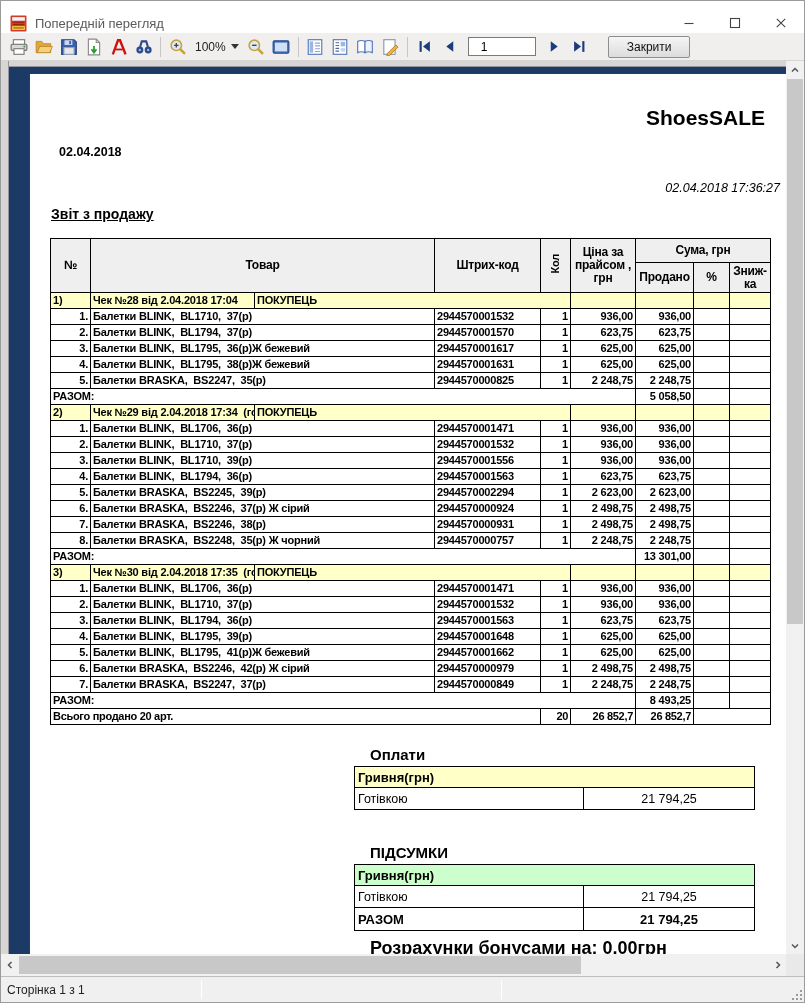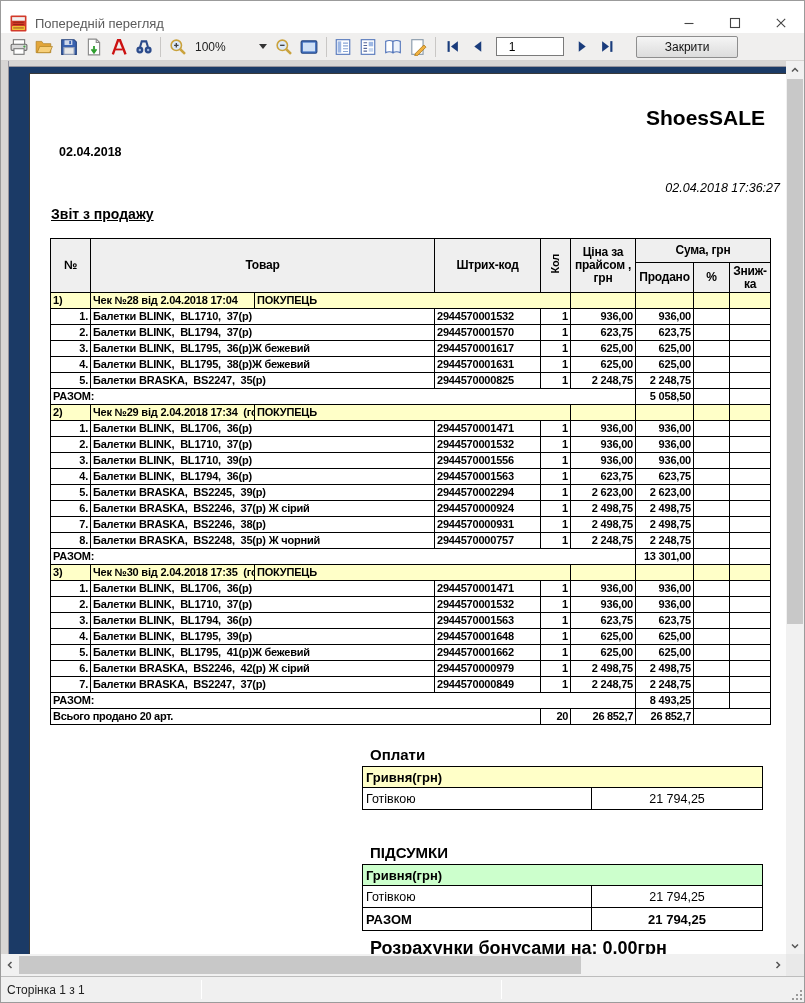--- a/index.html
+++ b/index.html
@@ -13,27 +13,27 @@
   .app-icon{margin-left:9px;width:17px;height:17px;flex:0 0 auto;}
   .title-text{margin-left:8px;font-size:13px;color:#5a5a5a;}
   .win-btns{margin-left:auto;display:flex;height:100%;}
   .win-btn{width:46px;height:100%;display:flex;align-items:center;justify-content:center;}
 
   
   .toolbar{position:absolute;left:0;top:32px;right:0;height:28px;background:#f0efee;
            border-bottom:1px solid #d6d4d2;display:flex;align-items:center;padding:0 0 0 5px;}
   .tbtn{width:25px;height:24px;display:flex;align-items:center;justify-content:center;flex:0 0 auto;}
   .tsep{width:1px;height:20px;background:#c9c7c5;margin:0 4px;flex:0 0 auto;}
-  .zoom-combo{display:flex;align-items:center;height:20px;padding:0 5px;flex:0 0 auto;gap:28px;}
+  .zoom-combo{display:flex;align-items:center;height:20px;padding:0 5px;flex:0 0 auto;}
   .zoom-combo .zv{font-size:12px;color:#222;}
   .zoom-combo .da{width:0;height:0;border-left:4px solid transparent;border-right:4px solid transparent;
                   border-top:5px solid #333;margin-left:5px;}
   .page-input{width:68px;height:19px;border:1px solid #7a7a7a;background:#fff;font-size:12px;
               padding:0 0 0 12px;margin:0 6px;font-family:"Liberation Sans",sans-serif;}
-  .close-btn{margin-left:16px;height:22px;padding:0 28px;font-size:12px;color:#111;
+  .close-btn{margin-left:16px;height:22px;padding:0 18px;font-size:12px;color:#111;
              background:linear-gradient(#f5f5f5,#dcdcdc);border:1px solid #8e8e8e;border-radius:2px;
              font-family:"Liberation Sans",sans-serif;}
 
   
   .preview{position:absolute;left:0;top:60px;right:0;bottom:26px;background:var(--preview-bg,#1b3a66);overflow:hidden;}
   .edge-top{position:absolute;left:0;top:0;right:0;height:6px;background:#d8d6d4;border-bottom:1px solid #97959d;}
   .edge-left{position:absolute;left:0;top:0;bottom:0;width:8px;background:#d8d6d4;border-right:1px solid #97959d;}
 
   .page{position:absolute;left:28px;top:12px;width:760px;height:883px;background:#fff;
         border:1px solid #3a3a3a;overflow:hidden;color:#000;}
@@ -53,21 +53,21 @@
                         vertical-align:middle;white-space:normal;line-height:13px;}
   th.th-small{font-size:11px;line-height:12px;}
   .rot{writing-mode:vertical-rl;transform:rotate(180deg);display:inline-block;font-size:11px;}
   table.rtable tbody td{font-size:11px;height:16px;line-height:13px;white-space:pre;vertical-align:middle;}
   .al{text-align:left;} .ar{text-align:right;}
   tr.grp-row td{background:var(--row-yellow,#ffffc8);}
   tr.grand-row td{font-size:13px;height:22px;letter-spacing:-0.3px;}
 
   
   .sec-heading{position:absolute;left:340px;font-size:15px;font-weight:bold;}
-  .ptable{border-collapse:collapse;table-layout:fixed;width:400px;position:absolute;left:332px;
+  .ptable{border-collapse:collapse;table-layout:fixed;width:400px;position:absolute;left:324px;
           font-family:"Liberation Sans",sans-serif;}
   .ptable td{border:1px solid #000;overflow:hidden;padding:0 3px;vertical-align:middle;}
   .ptable tr.p-head td{height:21px;font-size:13px;font-weight:bold;}
   .ptable tr.p-head.yellow td{background:var(--row-yellow,#ffffc8);}
   .ptable tr.p-head.green td{background:var(--row-green,#ccffcc);}
   .ptable tr.p-row td{height:22px;font-size:12.5px;}
   .ptable tr.p-total td{height:23px;font-size:13px;font-weight:bold;}
   .ptable .pv{text-align:center;}
   .bonus-note{position:absolute;left:340px;top:864px;font-size:18px;font-weight:bold;}
 

